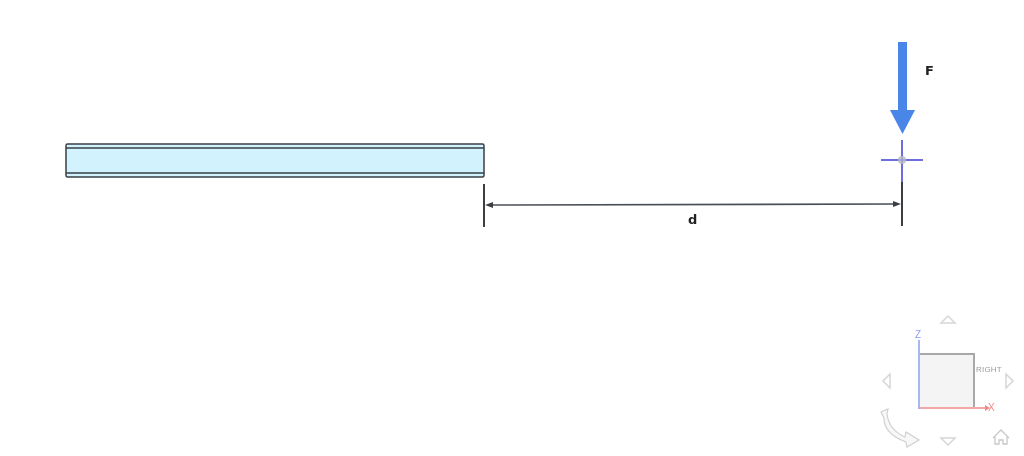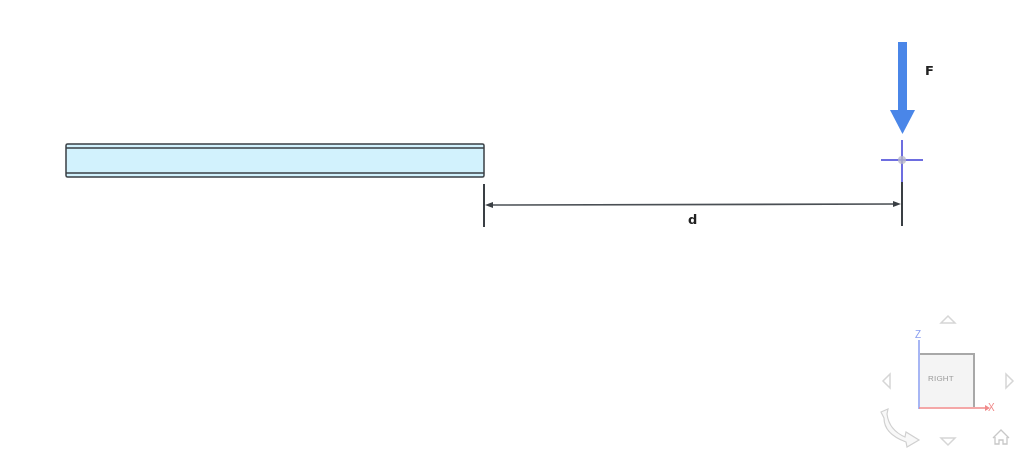--- a/index.html
+++ b/index.html
@@ -1,20 +1,20 @@
 <!DOCTYPE html>
 <html><head>
 <meta charset="utf-8">
 <style>
   html, body { margin: 0; padding: 0; background: #ffffff; }
   body { width: 1024px; height: 456px; position: relative; overflow: hidden; font-family: "Liberation Sans", sans-serif; }
   #viewport { position: absolute; left: 0; top: 0; width: 1024px; height: 456px; }
   .label { position: absolute; font-family: "DejaVu Sans", sans-serif; font-weight: bold; font-size: 13px; color: #222; }
   .cube-face { position: absolute; left: 920px; top: 353px; width: 55px; height: 54px; background: #f4f4f4; border-top: 2px solid #a8a8a8; border-right: 2px solid #a8a8a8; box-sizing: border-box; }
-  .cube-label { position: absolute; left: 920px; top: 374px; width: 42px; text-align: center; font-size: 8px; color: #9a9a9a; letter-spacing: 0.2px; }
+  .cube-label { position: absolute; left: 920px; top: 365px; width: 42px; text-align: center; font-size: 8px; color: #9a9a9a; letter-spacing: 0.2px; padding-left: 48px; }
   .axis-label { position: absolute; font-size: 10px; }
 </style>
 </head>
 <body>
 
 <svg id="viewport" width="1024" height="456" viewBox="0 0 1024 456" xmlns="http://www.w3.org/2000/svg">
 
   <g>
     <rect x="66" y="144" width="418" height="33" rx="1.5" fill="#d2f2fd" stroke="#3a3f44" stroke-width="1.5"></rect>
     <line x1="66" y1="148" x2="484" y2="148" stroke="#3a3f44" stroke-width="1.5"></line>

